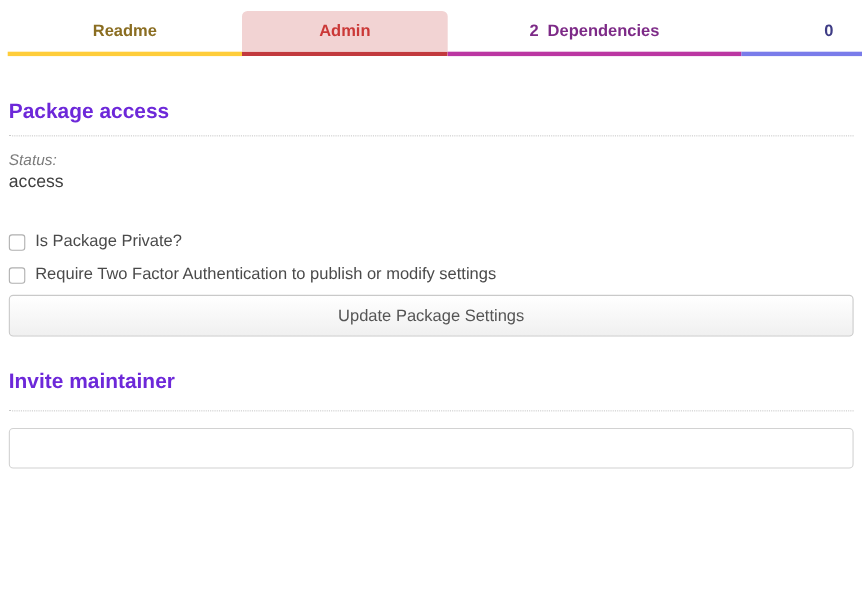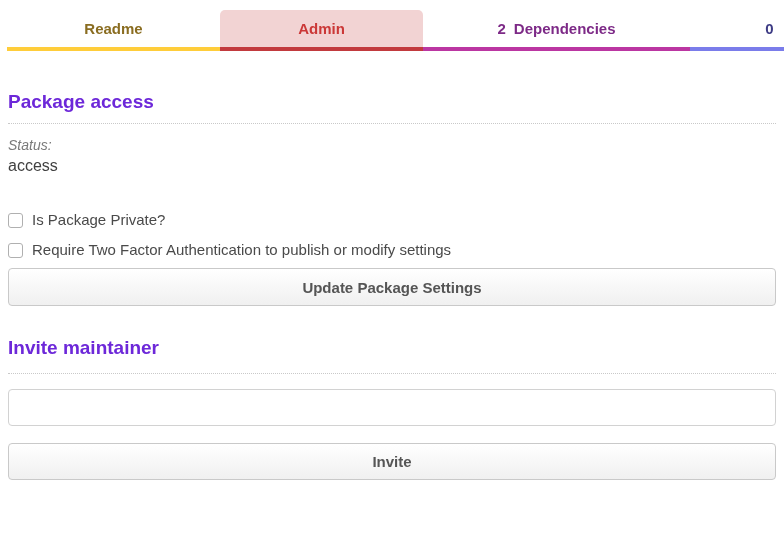--- a/index.html
+++ b/index.html
@@ -8,21 +8,21 @@
     font-family:"Liberation Sans",sans-serif;position:relative;
   }
   
   .tabbar{display:flex;margin:10px 0 0 7px;width:900px;}
   .tab{
     height:37px;display:flex;align-items:center;justify-content:center;
     font-size:15px;font-weight:600;border-bottom:4px solid transparent;
     cursor:pointer;white-space:nowrap;
   }
   .tab.t0{width:213px;}
-  .tab.t1{width:203px;border-top-left-radius:5px;border-top-right-radius:5px;}
+  .tab.t1{width:187px;border-top-left-radius:5px;border-top-right-radius:5px;}
   .tab.t2{width:267px;}
   .tab.t3{width:167px;}
   .tab-count{margin-right:8px;}
   
   .section{margin:0 8px;}
   .section-title{font-size:19px;line-height:24px;font-weight:700;color:#6d28d9;margin:0;}
   #pkg-access-title{margin-top:39px;}
   #invite-title{margin-top:30px;}
   .dotted{border:none;border-top:1px dotted #c9c9c9;height:0;margin:9px 0 0 0;}
   #invite-sep{margin-top:13px;}
@@ -32,21 +32,21 @@
   #check-row-0{margin-top:35px;text-align:center;}
   #check-row-1{margin-top:12px;}
   .checkbox{
     flex:0 0 auto;width:15px;height:15px;box-sizing:border-box;
     border:1px solid #b0b0b0;border-radius:3px;background:#fff;margin-right:9px;
   }
   .btn{
     display:block;width:100%;height:38px;box-sizing:border-box;
     background:linear-gradient(#ffffff,#f0f0f0);
     border:1px solid #c9c9c9;border-radius:4px;
-    font-family:inherit;font-size:15px;color:#555;cursor:pointer;font-weight:bold;
+    font-family:inherit;font-size:15px;color:#555;cursor:pointer;
   }
   #update-btn{margin-top:9px;}
   #invite-btn{margin-top:17px;height:37px;}
   .field-label{margin-top:19px;font-size:15px;line-height:18px;font-weight:700;color:#3a3a3a;}
   .text-input{
     display:block;width:100%;height:37px;box-sizing:border-box;margin-top:15px;
     border:1px solid #d2d2d2;border-radius:4px;background:#fff;
     font-family:inherit;font-size:15px;color:#333;padding:0 10px;
   }
 </style>
@@ -88,14 +88,13 @@
 
   <button class="btn" id="update-btn">Update Package Settings</button>
 </section>
 
 <section class="section">
   <h2 class="section-title" id="invite-title">Invite maintainer</h2>
   <hr class="dotted" id="invite-sep">
 
   <input class="text-input" type="text" value="" style="">
 
-  <button class="btn" id="invite-btn">Invite</button>
 </section>
 
 </body></html>

